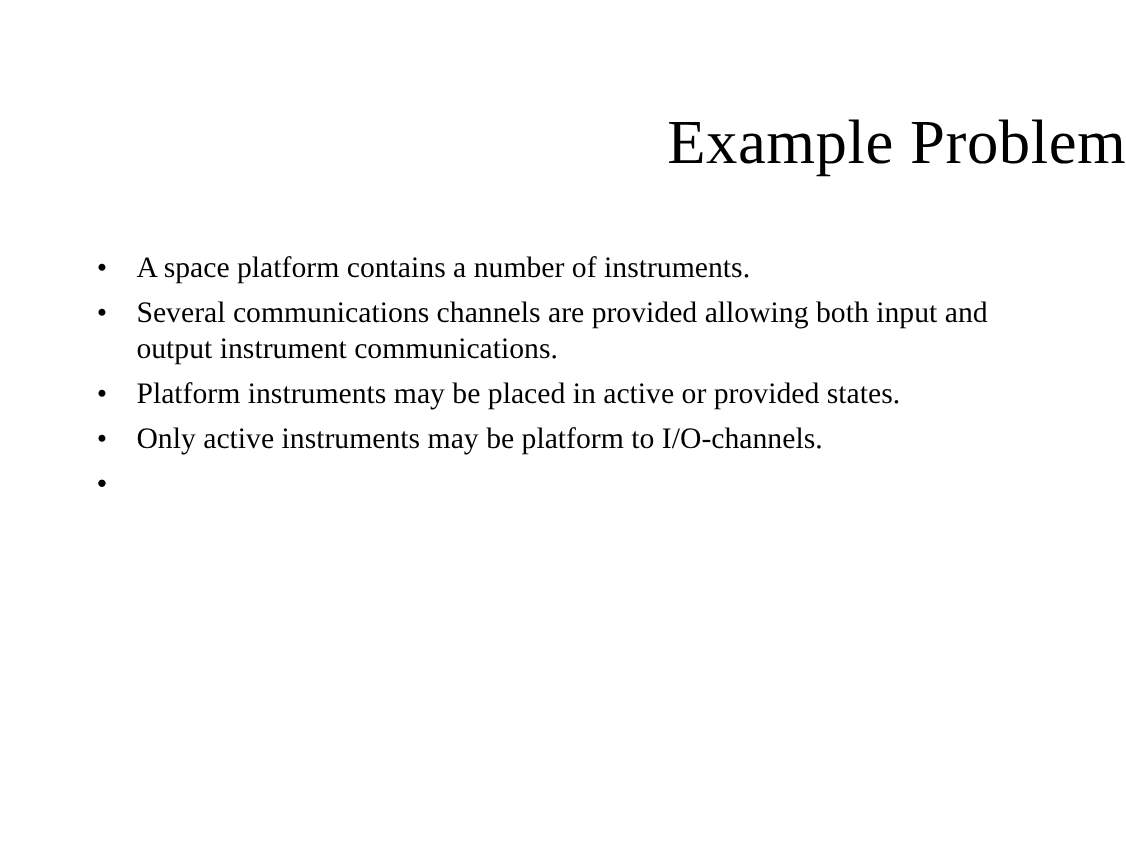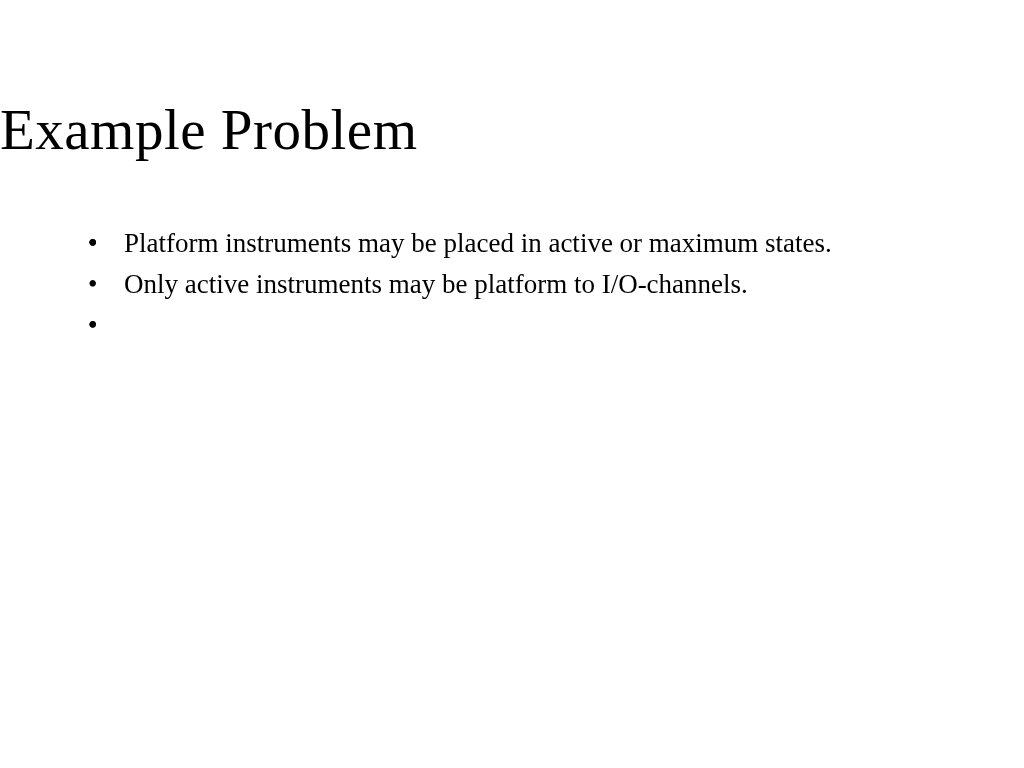--- a/index.html
+++ b/index.html
@@ -13,21 +13,21 @@
     font-family: "Liberation Serif", "DejaVu Serif", serif;
     color: #000000;
   }
   .slide {
     position: relative;
     width: 1024px;
     height: 768px;
   }
   .slide-title {
     margin-top: 96px;
-    text-align: left;
+    text-align: right;
     font-size: 57px;
     font-weight: 400;
     line-height: 68px;
     letter-spacing: 0.5px;
     white-space: nowrap;
   }
   .bullet-list {
     list-style: none;
     margin: 63px 0 0 88px;
     width: 880px;
@@ -52,27 +52,30 @@
 </style>
 </head>
 <body style="background: rgb(255, 255, 255); color: rgb(0, 0, 0);">
 
 <div class="slide">
   <h1 class="slide-title">Example Problem</h1>
 
   <ul class="bullet-list">
     <li class="bullet-item">
       <span class="bullet-marker">•</span>
+      <span class="bullet-text">A space platform contains a number of instruments.</span>
     </li>
     <li class="bullet-item">
       <span class="bullet-marker">•</span>
+      <span class="bullet-text">Several communications channels are provided allowing both input and
+output instrument communications.</span>
     </li>
     <li class="bullet-item">
       <span class="bullet-marker">•</span>
-      <span class="bullet-text">Platform instruments may be placed in active or maximum states.</span>
+      <span class="bullet-text">Platform instruments may be placed in active or provided states.</span>
     </li>
     <li class="bullet-item">
       <span class="bullet-marker">•</span>
       <span class="bullet-text">Only active instruments may be platform to I/O-channels.</span>
     </li>
     <li class="bullet-item">
       <span class="bullet-marker">•</span>
     </li>
     <li class="bullet-item">
       <span class="bullet-marker">•</span>

